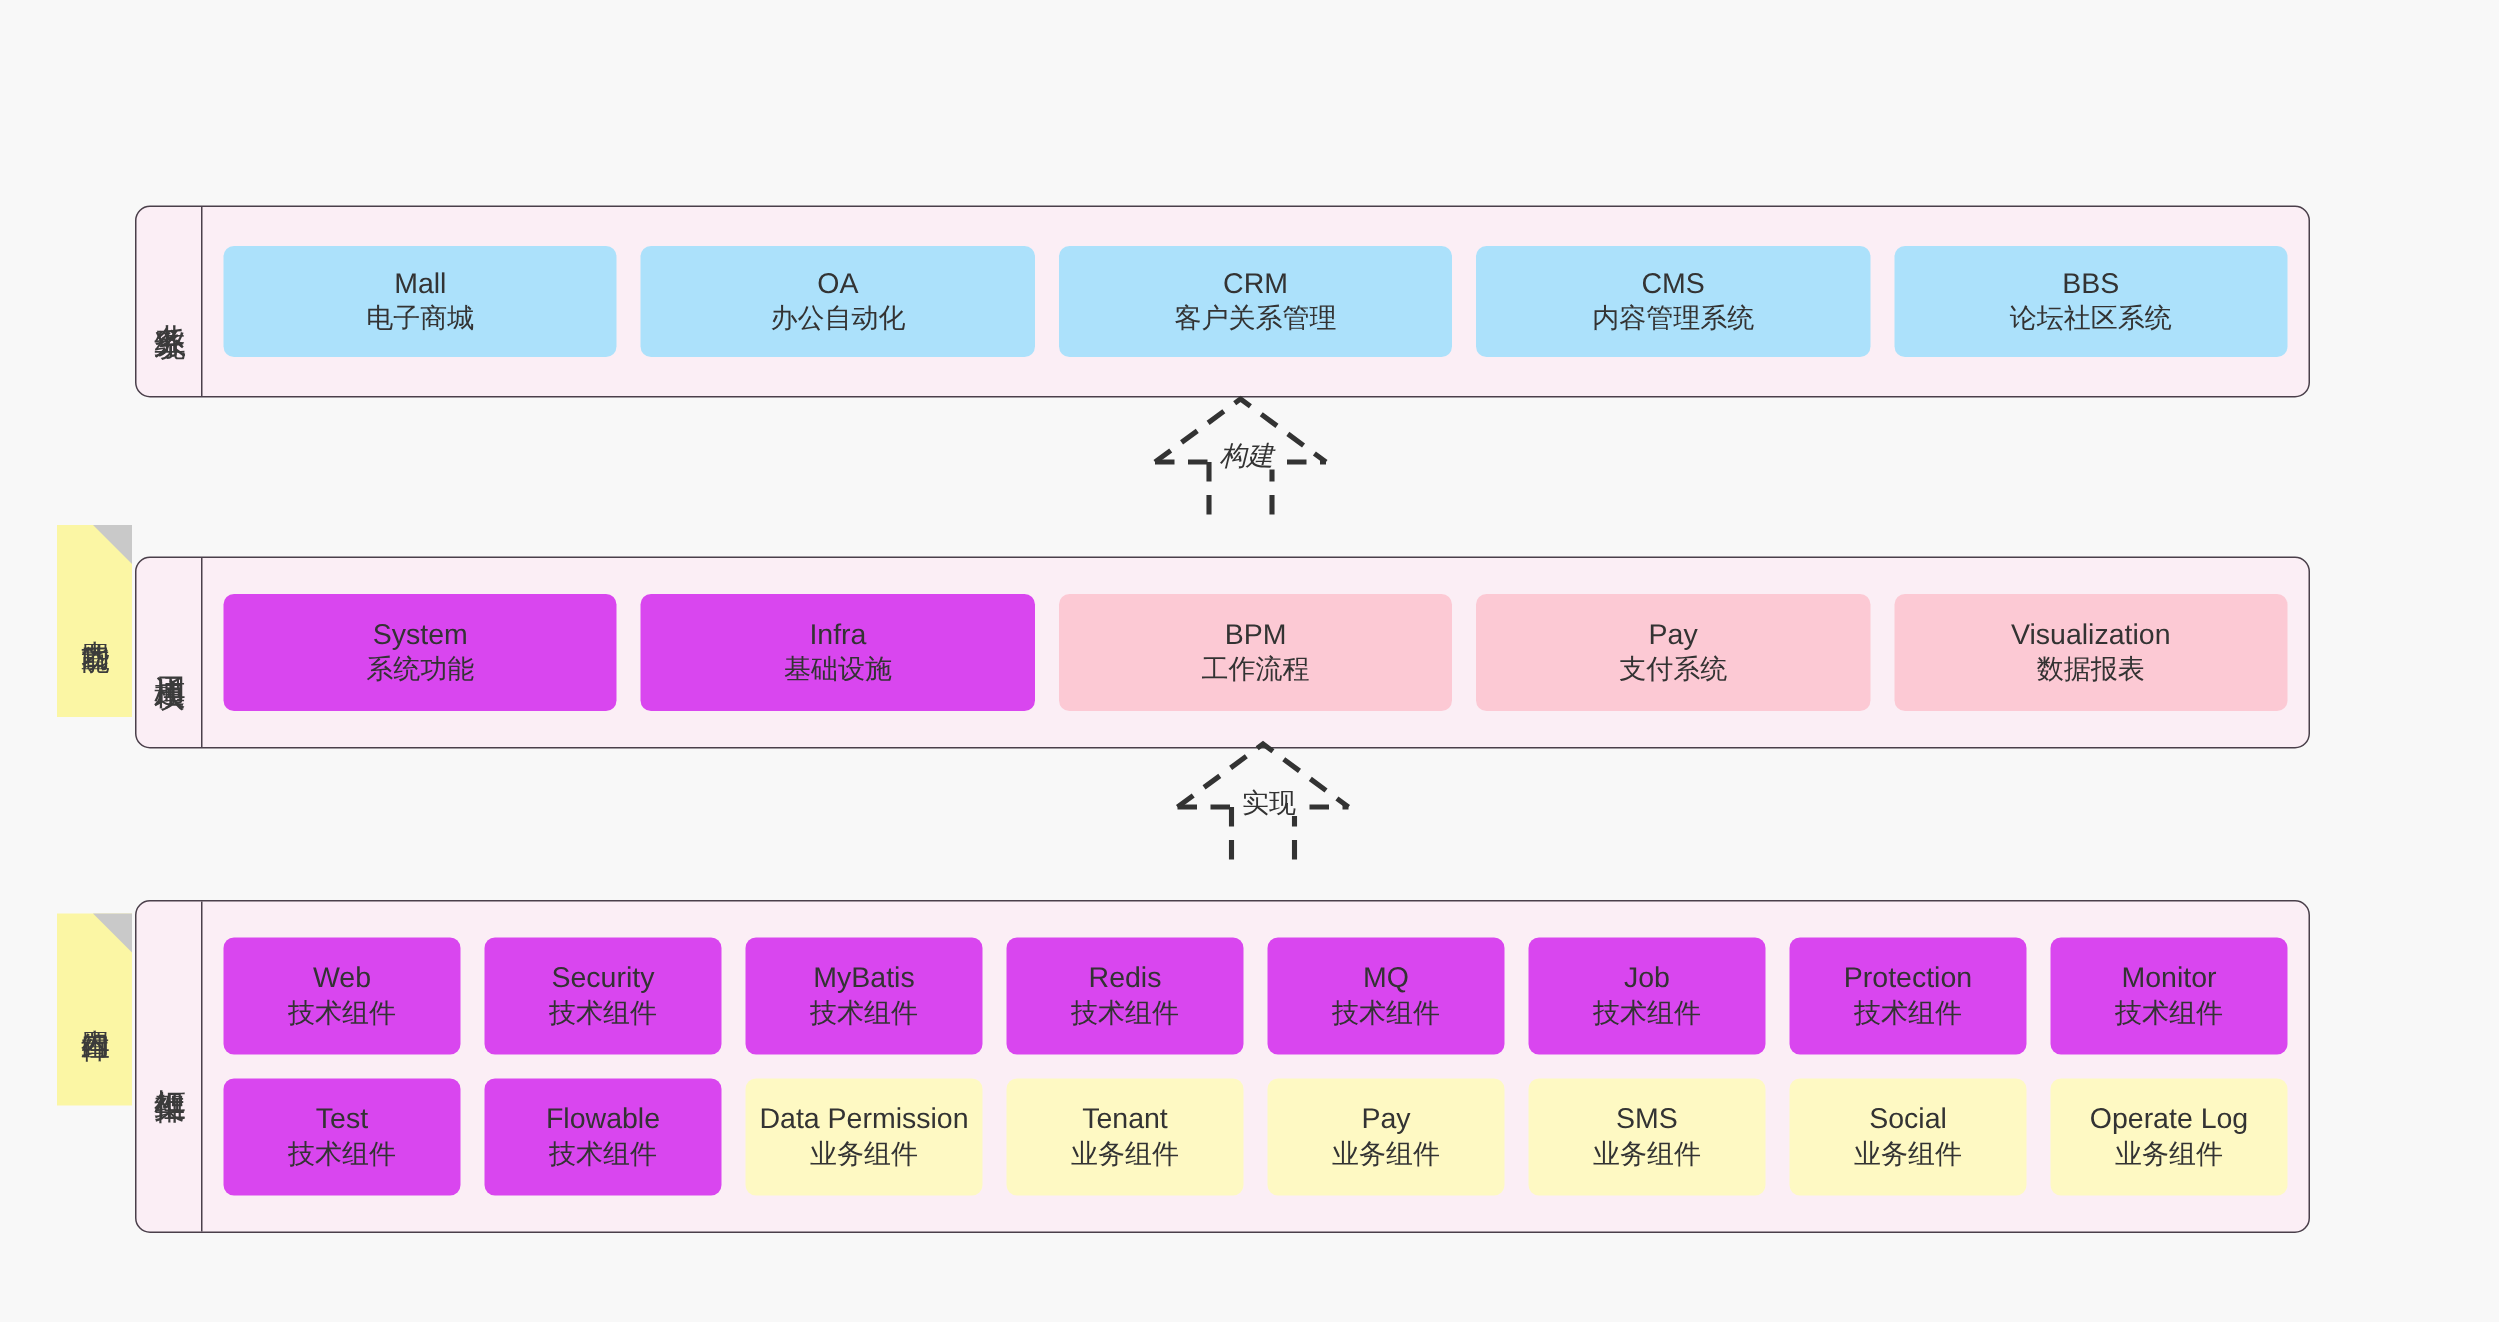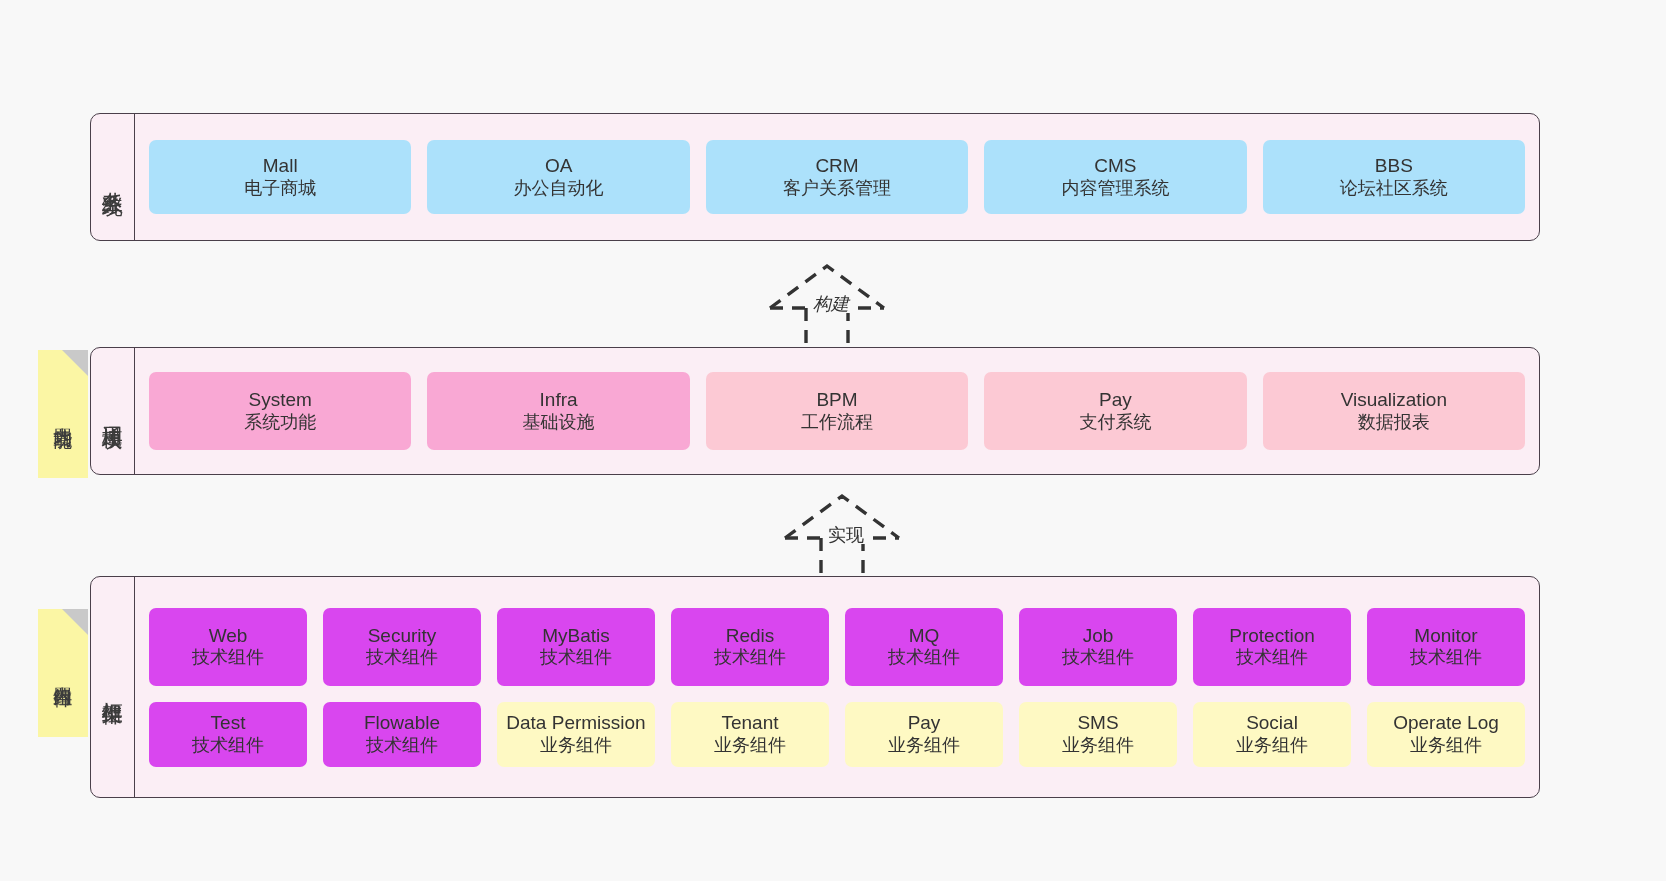--- a/index.html
+++ b/index.html
@@ -23,20 +23,21 @@
 
   
   .layer {
     position: absolute;
     background: #fbeef5;
     border: 1.6px solid #4a3f4a;
     border-radius: 10px;
     box-sizing: border-box;
     display: flex;
     align-items: stretch;
+    margin-top: 24px;
   }
 
   
   .layer-title {
     flex: 0 0 auto;
     width: 44px;
     display: flex;
     align-items: center;
     justify-content: center;
     font-size: 21px;
@@ -77,21 +78,21 @@
     text-align: center;
     line-height: 1.22;
     box-sizing: border-box;
     padding: 4px 6px;
     color: #333333;
   }
   .node .t1 { font-size: 19px; }
   .node .t2 { font-size: 18px; }
 
   .node.blue        { background: #ace1fb; }
-  .node.red         { background: #f9a8d4; }
+  .node.red         { background: #d946ef; }
   .node.pink        { background: #fcc9d4; }
   .node.green       { background: #d946ef; }
   .node.lightgreen  { background: #fef9c3; }
 
   
   .note {
     position: absolute;
     background: #fbf6a4;
     display: flex;
     align-items: center;
@@ -257,21 +258,21 @@
         <div class="node green">
           <span class="t1">Protection</span>
           <span class="t2">技术组件</span>
         </div>
         <div class="node green">
           <span class="t1">Monitor</span>
           <span class="t2">技术组件</span>
         </div>
       </div>
 
-      <div class="row" style="height:65px;justify-content:space-between;">
+      <div class="row" style="height:78px;justify-content:space-between;">
         <div class="node green">
           <span class="t1">Test</span>
           <span class="t2">技术组件</span>
         </div>
         <div class="node green">
           <span class="t1">Flowable</span>
           <span class="t2">技术组件</span>
         </div>
         <div class="node lightgreen">
           <span class="t1">Data Permission</span>

